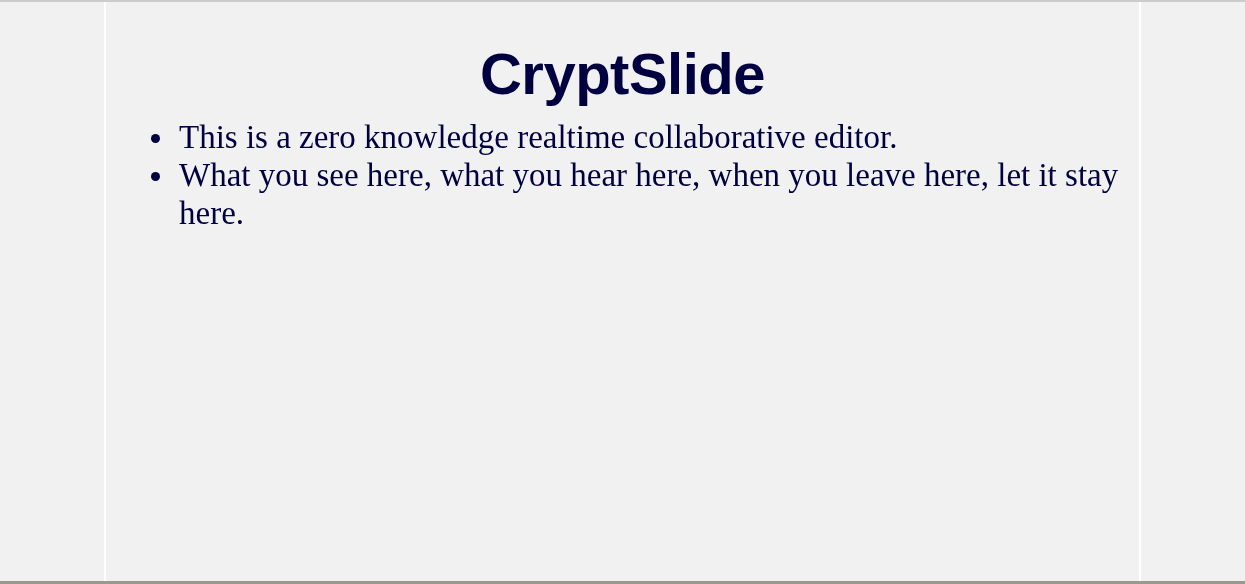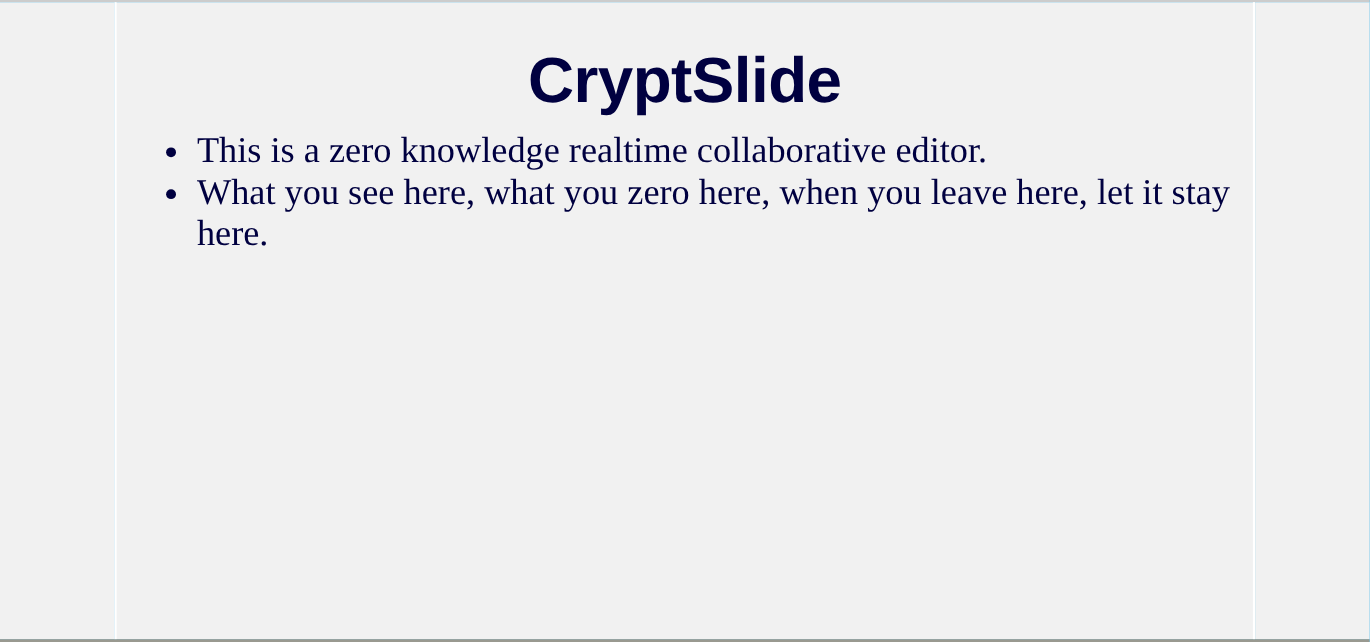--- a/index.html
+++ b/index.html
@@ -14,21 +14,21 @@
     overflow: hidden;
   }
 
   
   #app-frame {
     position: absolute;
     left: 0;
     top: 0;
     width: 1245px;
     height: 584px;
-    background: #0ea5e9;
+    background: #fca5a5;
     border-top: 2px solid #cccccc;
     border-bottom: 3px solid #999990;
     box-sizing: border-box;
   }
 
   
   #left-gutter {
     position: absolute;
     left: 0;
     top: 0;
@@ -126,20 +126,20 @@
 
       <li class="bullet-item">
         <span class="bullet-marker"></span>
         <span class="bullet-text">This is a zero knowledge realtime collaborative editor.</span>
       </li>
 
 
 
       <li class="bullet-item">
         <span class="bullet-marker"></span>
-        <span class="bullet-text">What you see here, what you zero here, when you leave here, let it stay here.</span>
+        <span class="bullet-text">What you see here, what you hear here, when you leave here, let it stay here.</span>
       </li>
 
     </ul>
 
   </div>
 
 </div>
 
 </body></html>

